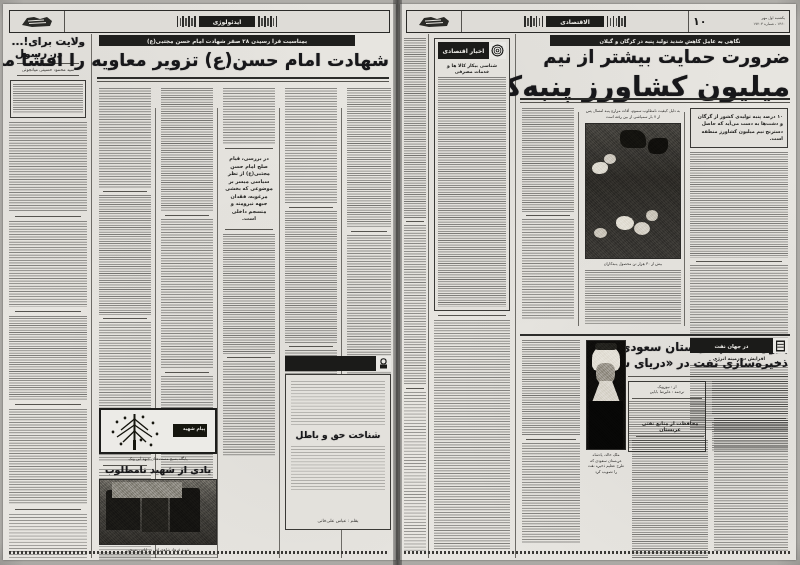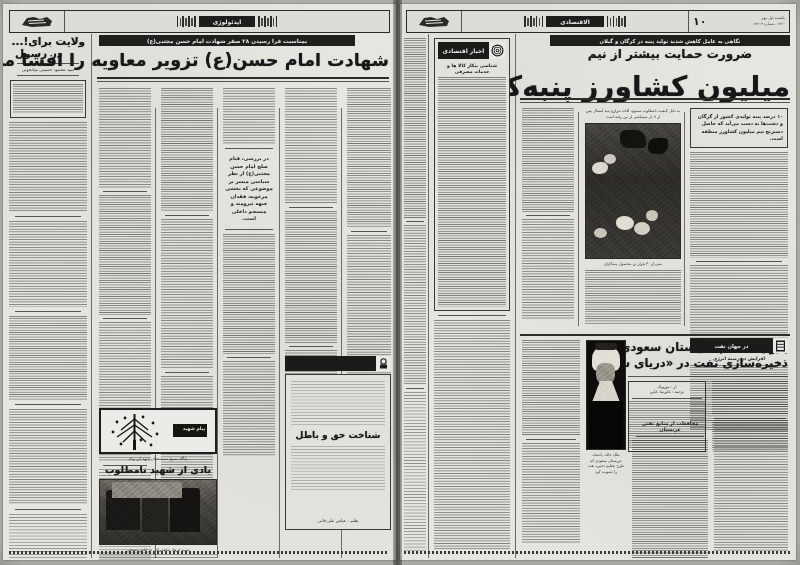--- a/index.html
+++ b/index.html
@@ -341,21 +341,21 @@
       </div>
     </div>
 
     <div class="vrule" style="left:28px;top:30px;height:524px"></div>
     <div class="vrule" style="left:115px;top:30px;height:524px"></div>
     <div class="vrule" style="left:178px;top:108px;height:214px"></div>
     <div class="vrule" style="left:284px;top:108px;height:214px"></div>
 
     <div class="kicker" style="position:absolute;left:150px;top:31px;width:240px;font-size:5.2px;">نگاهی به عامل کاهش شدید تولید پنبه در کرگان و گیلان</div>
 
-    <div class="hl" style="position:absolute;left:150px;top:44px;width:240px;font-size:12px;">ضرورت حمایت بیشتر از نیم</div>
+    <div class="hl" style="position:absolute;left:150px;top:44px;width:240px;font-size:18px;">ضرورت حمایت بیشتر از نیم</div>
     <div class="hl" style="position:absolute;left:150px;top:68px;width:240px;font-size:28px;">میلیون کشاورز پنبه‌کار</div>
 
     <div class="hrule thick" style="left:120px;top:94px;width:270px;"></div>
     <div class="hrule" style="left:120px;top:98px;width:270px;"></div>
 
     <div style="position:absolute;left:290px;top:104px;width:98px;">
       <div class="framebox" style="padding:4px 4px;">
         <div class="subhead" style="font-size:4.8px;line-height:1.55;text-align:right;">۱۰ درصد پنبه تولیدی کشور از گرگان و دشت‌ها به دست می‌آید که حاصل دسترنج نیم میلیون کشاورز منطقه است.</div>
       </div>
       <div class="tx dense" style="height:106px;margin-top:4px;"></div>

